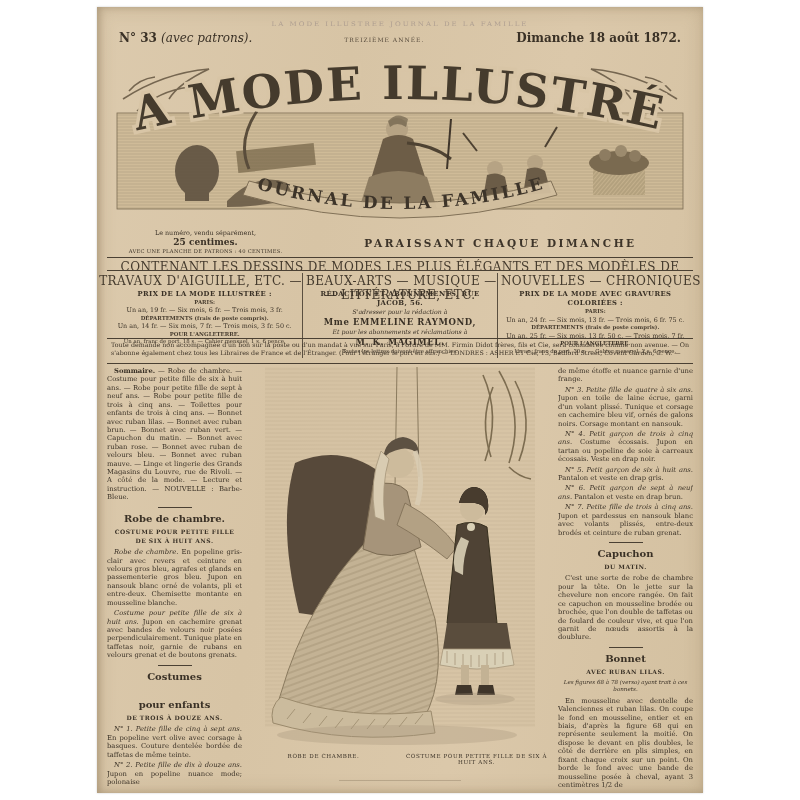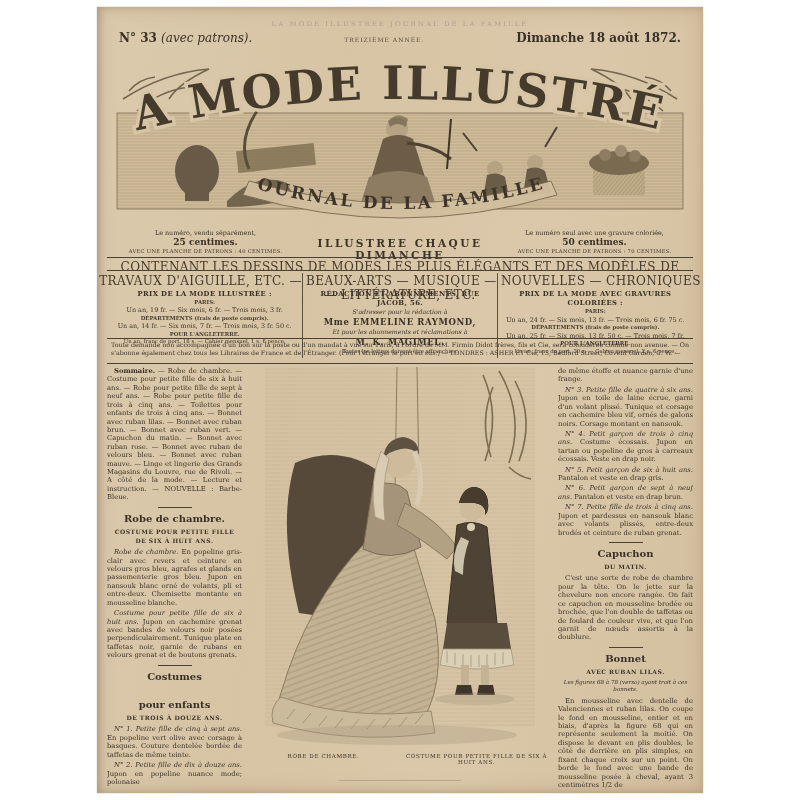--- a/index.html
+++ b/index.html
@@ -137,26 +137,21 @@
         </text>
       </svg>
     </div>
 
     <div class="brow">
       <div class="bleft">
         <div class="bsmall">Le numéro, vendu séparément,</div>
         <div class="bcent">25 centimes.</div>
         <div class="btiny">AVEC UNE PLANCHE DE PATRONS : 40 CENTIMES.</div>
       </div>
-      <div class="bmid">ILLUSTREE CHAQUE DIMANCHE</div>
-      <div class="bright">
-        <div class="bsmall">Le numéro seul avec une gravure coloriée,</div>
-        <div class="bcent">50 centimes.</div>
-        <div class="btiny">AVEC UNE PLANCHE DE PATRONS : 70 CENTIMES.</div>
-      </div>
+      <div class="bmid">PARAISSANT CHAQUE DIMANCHE</div>
     </div>
 
     <div class="rule" style="top:250px"></div>
     <div class="contents">CONTENANT LES DESSINS DE MODES LES PLUS ÉLÉGANTS ET DES MODÈLES DE TRAVAUX D'AIGUILLE, ETC. — BEAUX-ARTS — MUSIQUE — NOUVELLES — CHRONIQUES — LITTÉRATURE, ETC.</div>
     <div class="rule" style="top:263px"></div>
 
     <div class="prices">
       <div class="pcol">
         <div class="ptitle">PRIX DE LA MODE ILLUSTRÉE :</div>
         <div class="psub">PARIS:</div>
@@ -271,21 +266,21 @@
         <div class="caprow">
           <div class="cap">ROBE DE CHAMBRE.</div>
           <div class="cap">COSTUME POUR PETITE FILLE DE SIX À HUIT ANS.</div>
         </div>
         <div class="faintline"></div>
       </div>
 
       <div class="tcol">
         <p style="text-indent:0">de même étoffe et nuance garnie d'une frange.</p>
         <p><span class="lead">N° 3. Petite fille de quatre à six ans.</span><span> Jupon en toile de laine écrue, garni d'un volant plissé. Tunique et corsage en cachemire bleu vif, ornés de galons noirs. Corsage montant en nansouk.</span></p>
-        <p><span class="lead">N° 4. Petit garçon de trois à cinq ans.</span><span> Costume écossais. Jupon en tartan ou popeline de gros à carreaux écossais. Veste en drap noir.</span></p>
+        <p><span class="lead">N° 4. Petit garçon de trois à cinq ans.</span><span> Costume écossais. Jupon en tartan ou popeline de soie à carreaux écossais. Veste en drap noir.</span></p>
         <p><span class="lead">N° 5. Petit garçon de six à huit ans.</span><span> Pantalon et veste en drap gris.</span></p>
         <p><span class="lead">N° 6. Petit garçon de sept à neuf ans.</span><span> Pantalon et veste en drap brun.</span></p>
         <p><span class="lead">N° 7. Petite fille de trois à cinq ans.</span><span> Jupon et pardessus en nansouk blanc avec volants plissés, entre-deux brodés et ceinture de ruban grenat.</span></p>
         <div class="srule"></div>
         <div class="h1">Capuchon</div>
         <div class="h2">DU MATIN.</div>
         <p>C'est une sorte de robe de chambre pour la tête. On le jette sur la chevelure non encore rangée. On fait ce capuchon en mousseline brodée ou brochée, que l'on double de taffetas ou de foulard de couleur vive, et que l'on garnit de nœuds assortis à la doublure.</p>
         <div class="srule"></div>
         <div class="h1">Bonnet</div>
         <div class="h2">AVEC RUBAN LILAS.</div>

